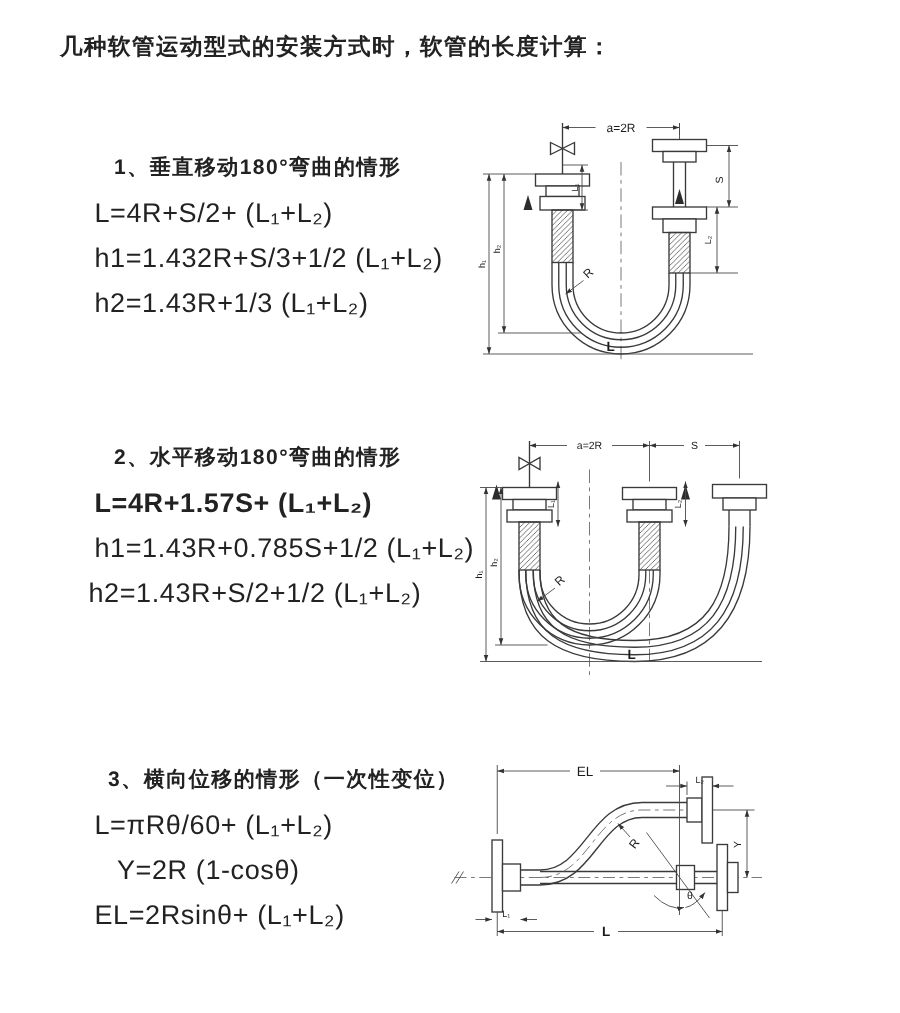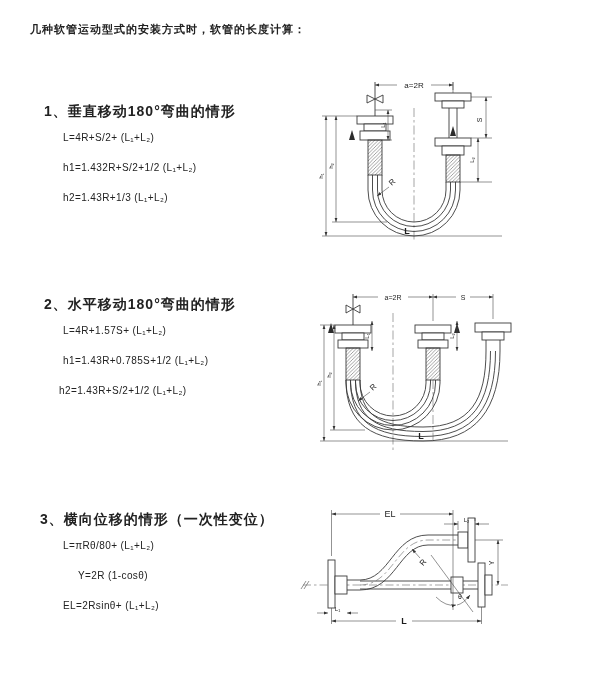--- a/index.html
+++ b/index.html
@@ -3,31 +3,31 @@
 <meta charset="utf-8">
 <style>
   html,body{margin:0;padding:0;}
   body{
     width:600px;height:675px;position:relative;background:#ffffff;
     font-family:"Liberation Sans","DejaVu Sans",sans-serif;color:#222;
     overflow:hidden;
   }
   .abs{position:absolute;}
   .title{
-    left:30px;top:22px;font-size:11px;font-weight:600;letter-spacing:1px;font-family:Liberation Mono, monospace;
+    left:40px;top:22px;font-size:15px;font-weight:600;letter-spacing:1px;font-family:Liberation Mono, monospace;
   }
-  .sec-heading{font-size:14px;font-weight:600;letter-spacing:1px;}
-  .formula{font-size:10px;font-weight:400;letter-spacing:.4px;}
+  .sec-heading{font-size:14px;font-weight:600;letter-spacing:1px;margin-left:32px;}
+  .formula{font-size:18px;font-weight:400;letter-spacing:.4px;}
   
   #s1-h{left:44px;top:103px;}
   #s1-f0{left:63px;top:132px;}
   #s1-f1{left:63px;top:162px;}
   #s1-f2{left:63px;top:192px;}
   #s2-h{left:44px;top:296px;}
-  #s2-f0{left:63px;top:325px;}
+  #s2-f0{left:63px;top:325px;font-weight:bold;}
   #s2-f1{left:63px;top:355px;text-align:center;}
   #s2-f2{left:59px;top:385px;}
   #s3-h{left:40px;top:511px;}
   #s3-f0{left:63px;top:540px;}
   #s3-f1{left:78px;top:570px;}
   #s3-f2{left:63px;top:600px;text-align:right;}
   
   #d1{left:312px;top:70px;}
   #d2{left:310px;top:283px;}
   #d3{left:298px;top:500px;}
@@ -56,30 +56,30 @@
     <marker id="arr" viewBox="0 0 10 10" refX="9.3" refY="5" markerWidth="8" markerHeight="8" orient="auto-start-reverse">
       <path d="M0,1.8 L9.3,5 L0,8.2 z" fill="#333"></path>
     </marker>
   </defs>
 </svg>
 
 <div class="abs title">几种软管运动型式的安装方式时，软管的长度计算：</div>
 
 <div class="abs sec-heading" id="s1-h">1、垂直移动180°弯曲的情形</div>
 <div class="abs formula" id="s1-f0">L=4R+S/2+ (L₁+L₂)</div>
-<div class="abs formula" id="s1-f1">h1=1.432R+S/2+1/2 (L₁+L₂)</div>
+<div class="abs formula" id="s1-f1">h1=1.432R+S/3+1/2 (L₁+L₂)</div>
 <div class="abs formula" id="s1-f2">h2=1.43R+1/3 (L₁+L₂)</div>
 
 <div class="abs sec-heading" id="s2-h">2、水平移动180°弯曲的情形</div>
 <div class="abs formula" id="s2-f0">L=4R+1.57S+ (L₁+L₂)</div>
 <div class="abs formula" id="s2-f1">h1=1.43R+0.785S+1/2 (L₁+L₂)</div>
 <div class="abs formula" id="s2-f2">h2=1.43R+S/2+1/2 (L₁+L₂)</div>
 
 <div class="abs sec-heading" id="s3-h">3、横向位移的情形（一次性变位）</div>
-<div class="abs formula" id="s3-f0">L=πRθ/80+ (L₁+L₂)</div>
+<div class="abs formula" id="s3-f0">L=πRθ/60+ (L₁+L₂)</div>
 <div class="abs formula" id="s3-f1">Y=2R (1-cosθ)</div>
 <div class="abs formula" id="s3-f2">EL=2Rsinθ+ (L₁+L₂)</div>
 
 <svg id="d1" class="abs" width="275" height="190" viewBox="0 0 275 190">
 
   <path class="cl" d="M102,38 V172"></path>
 
   <g>
     <path class="dim" d="M141,20 V12"></path>
     <path class="dim" d="M63,15 H85" marker-start="url(#arr)"></path>

